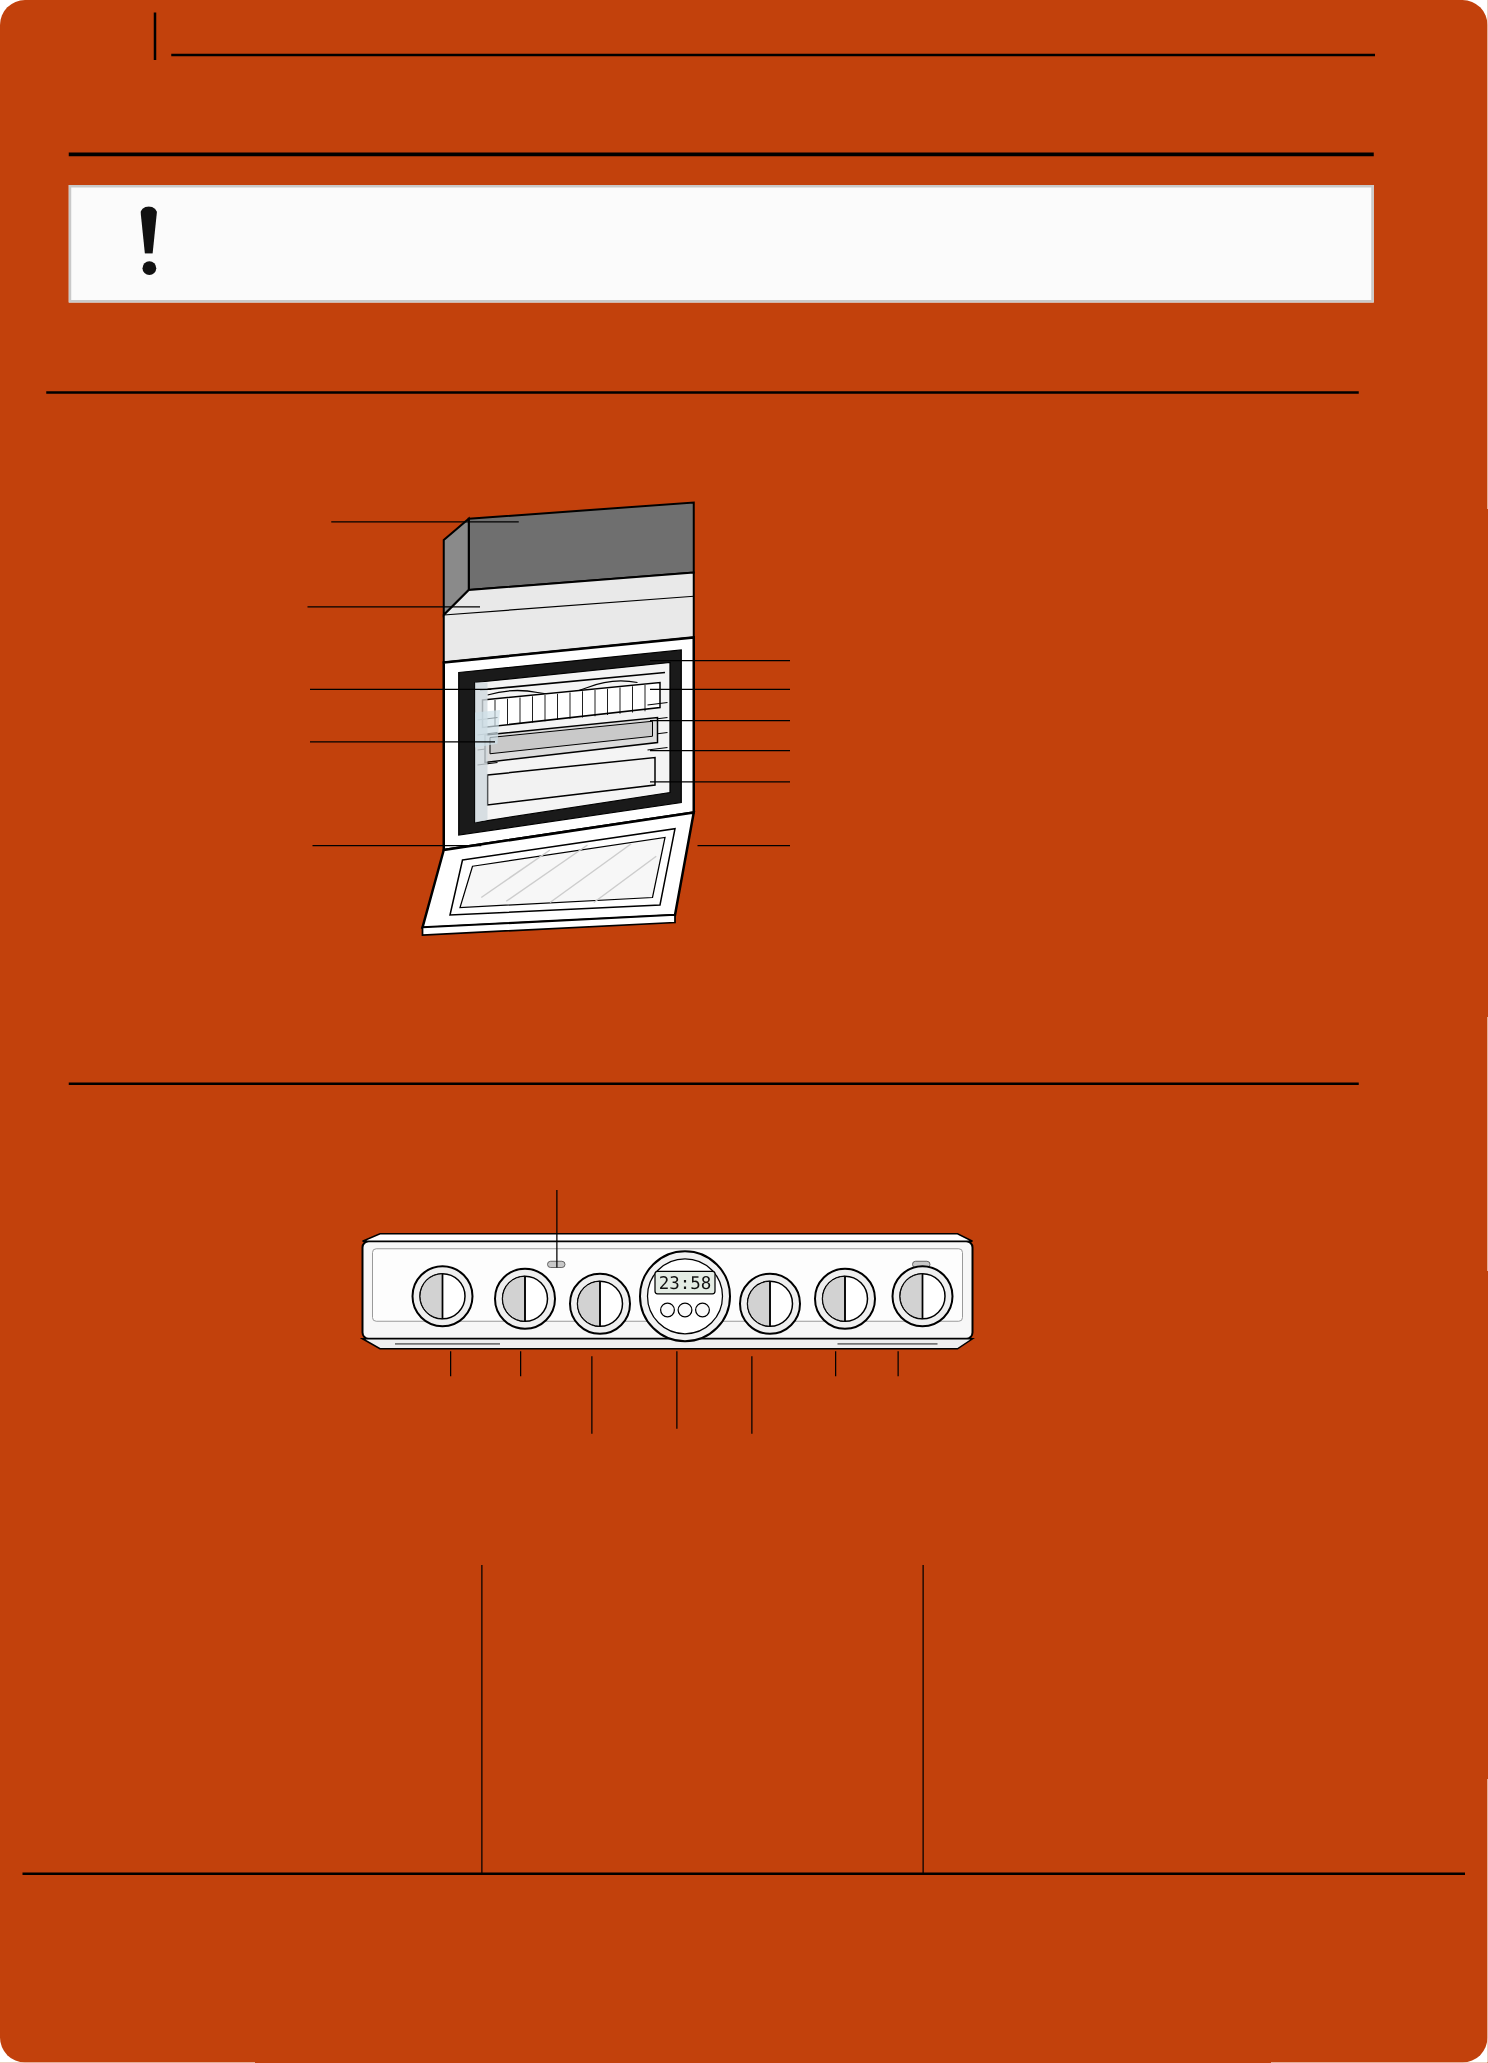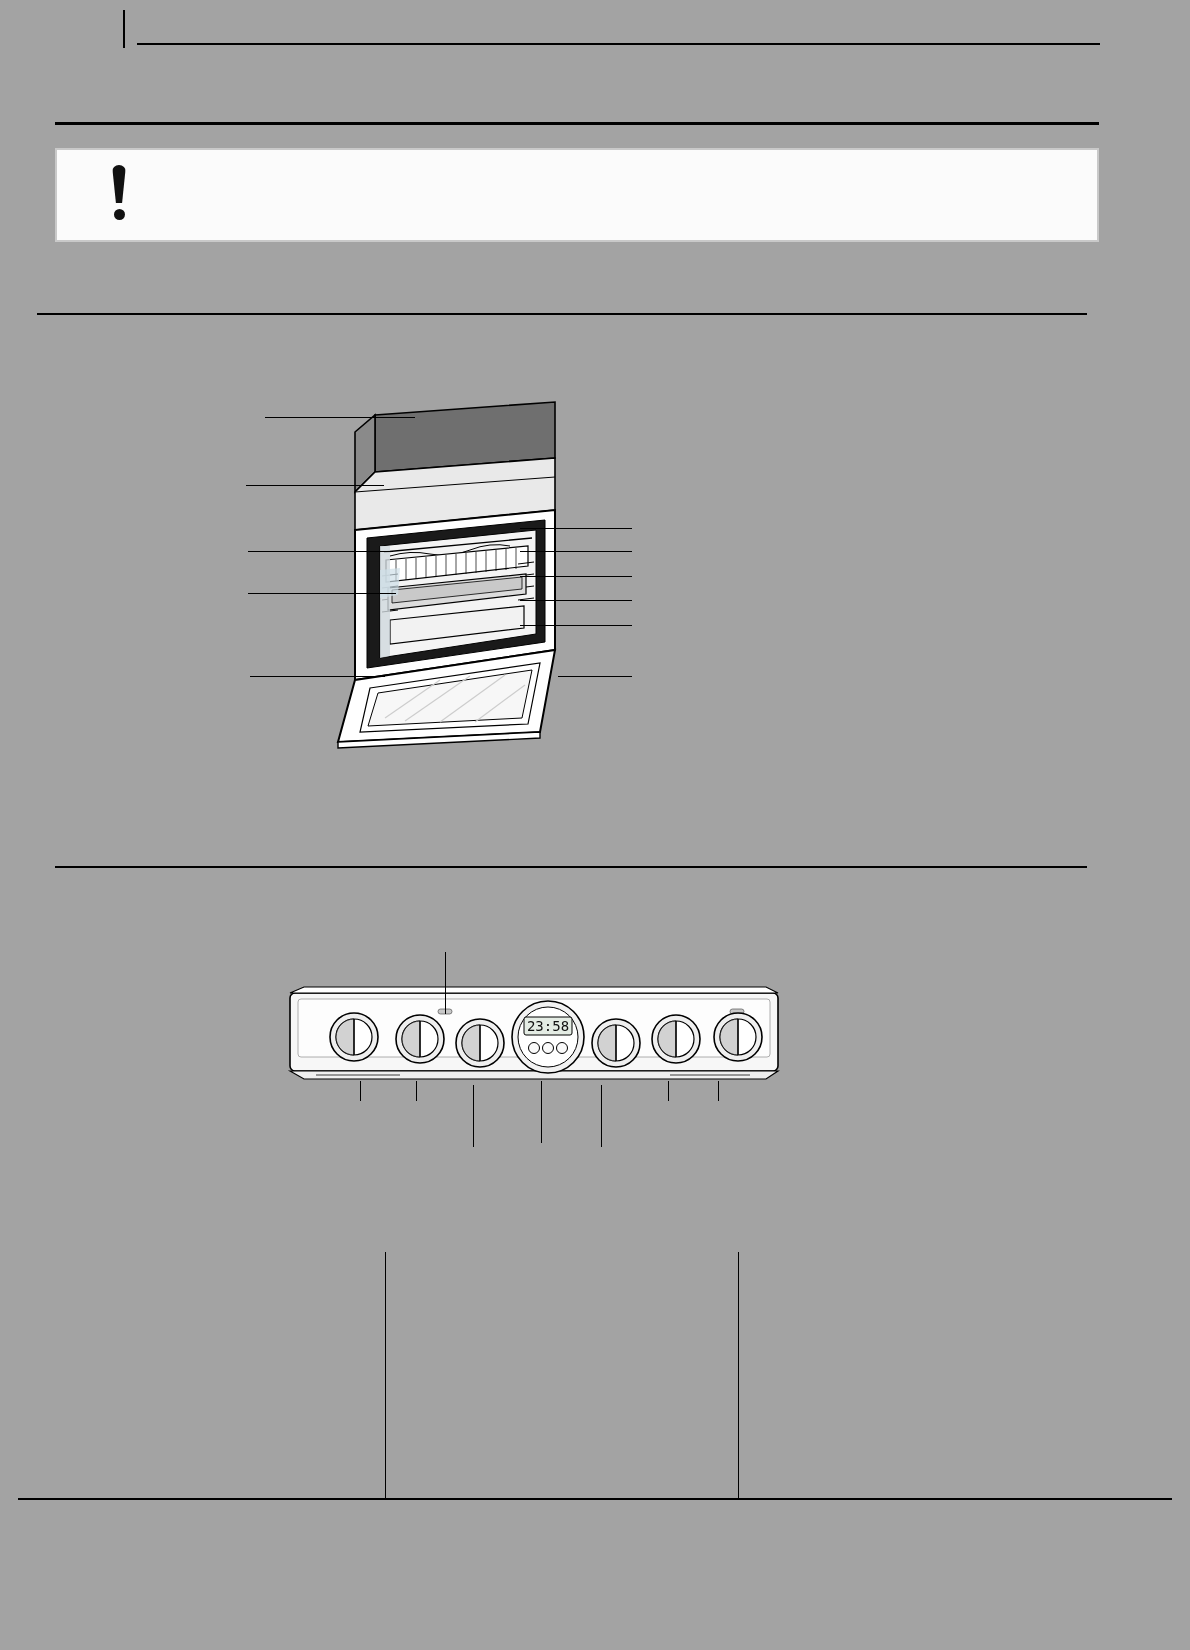--- a/index.html
+++ b/index.html
@@ -8,22 +8,23 @@
     background: #ffffff;
   }
   body {
     font-family: "Liberation Sans", sans-serif;
     color: #000000;
   }
   .page {
     position: relative;
     width: 1190px;
     height: 1650px;
-    background: #a3a3a3;
+    background: #c2410c;
     overflow: hidden;
+    border-radius: 20px;
   }
 
   
   .header-rule {
     position: absolute;
     left: 137px;
     top: 43px;
     width: 963px;
     height: 2px;
     background: #000000;

